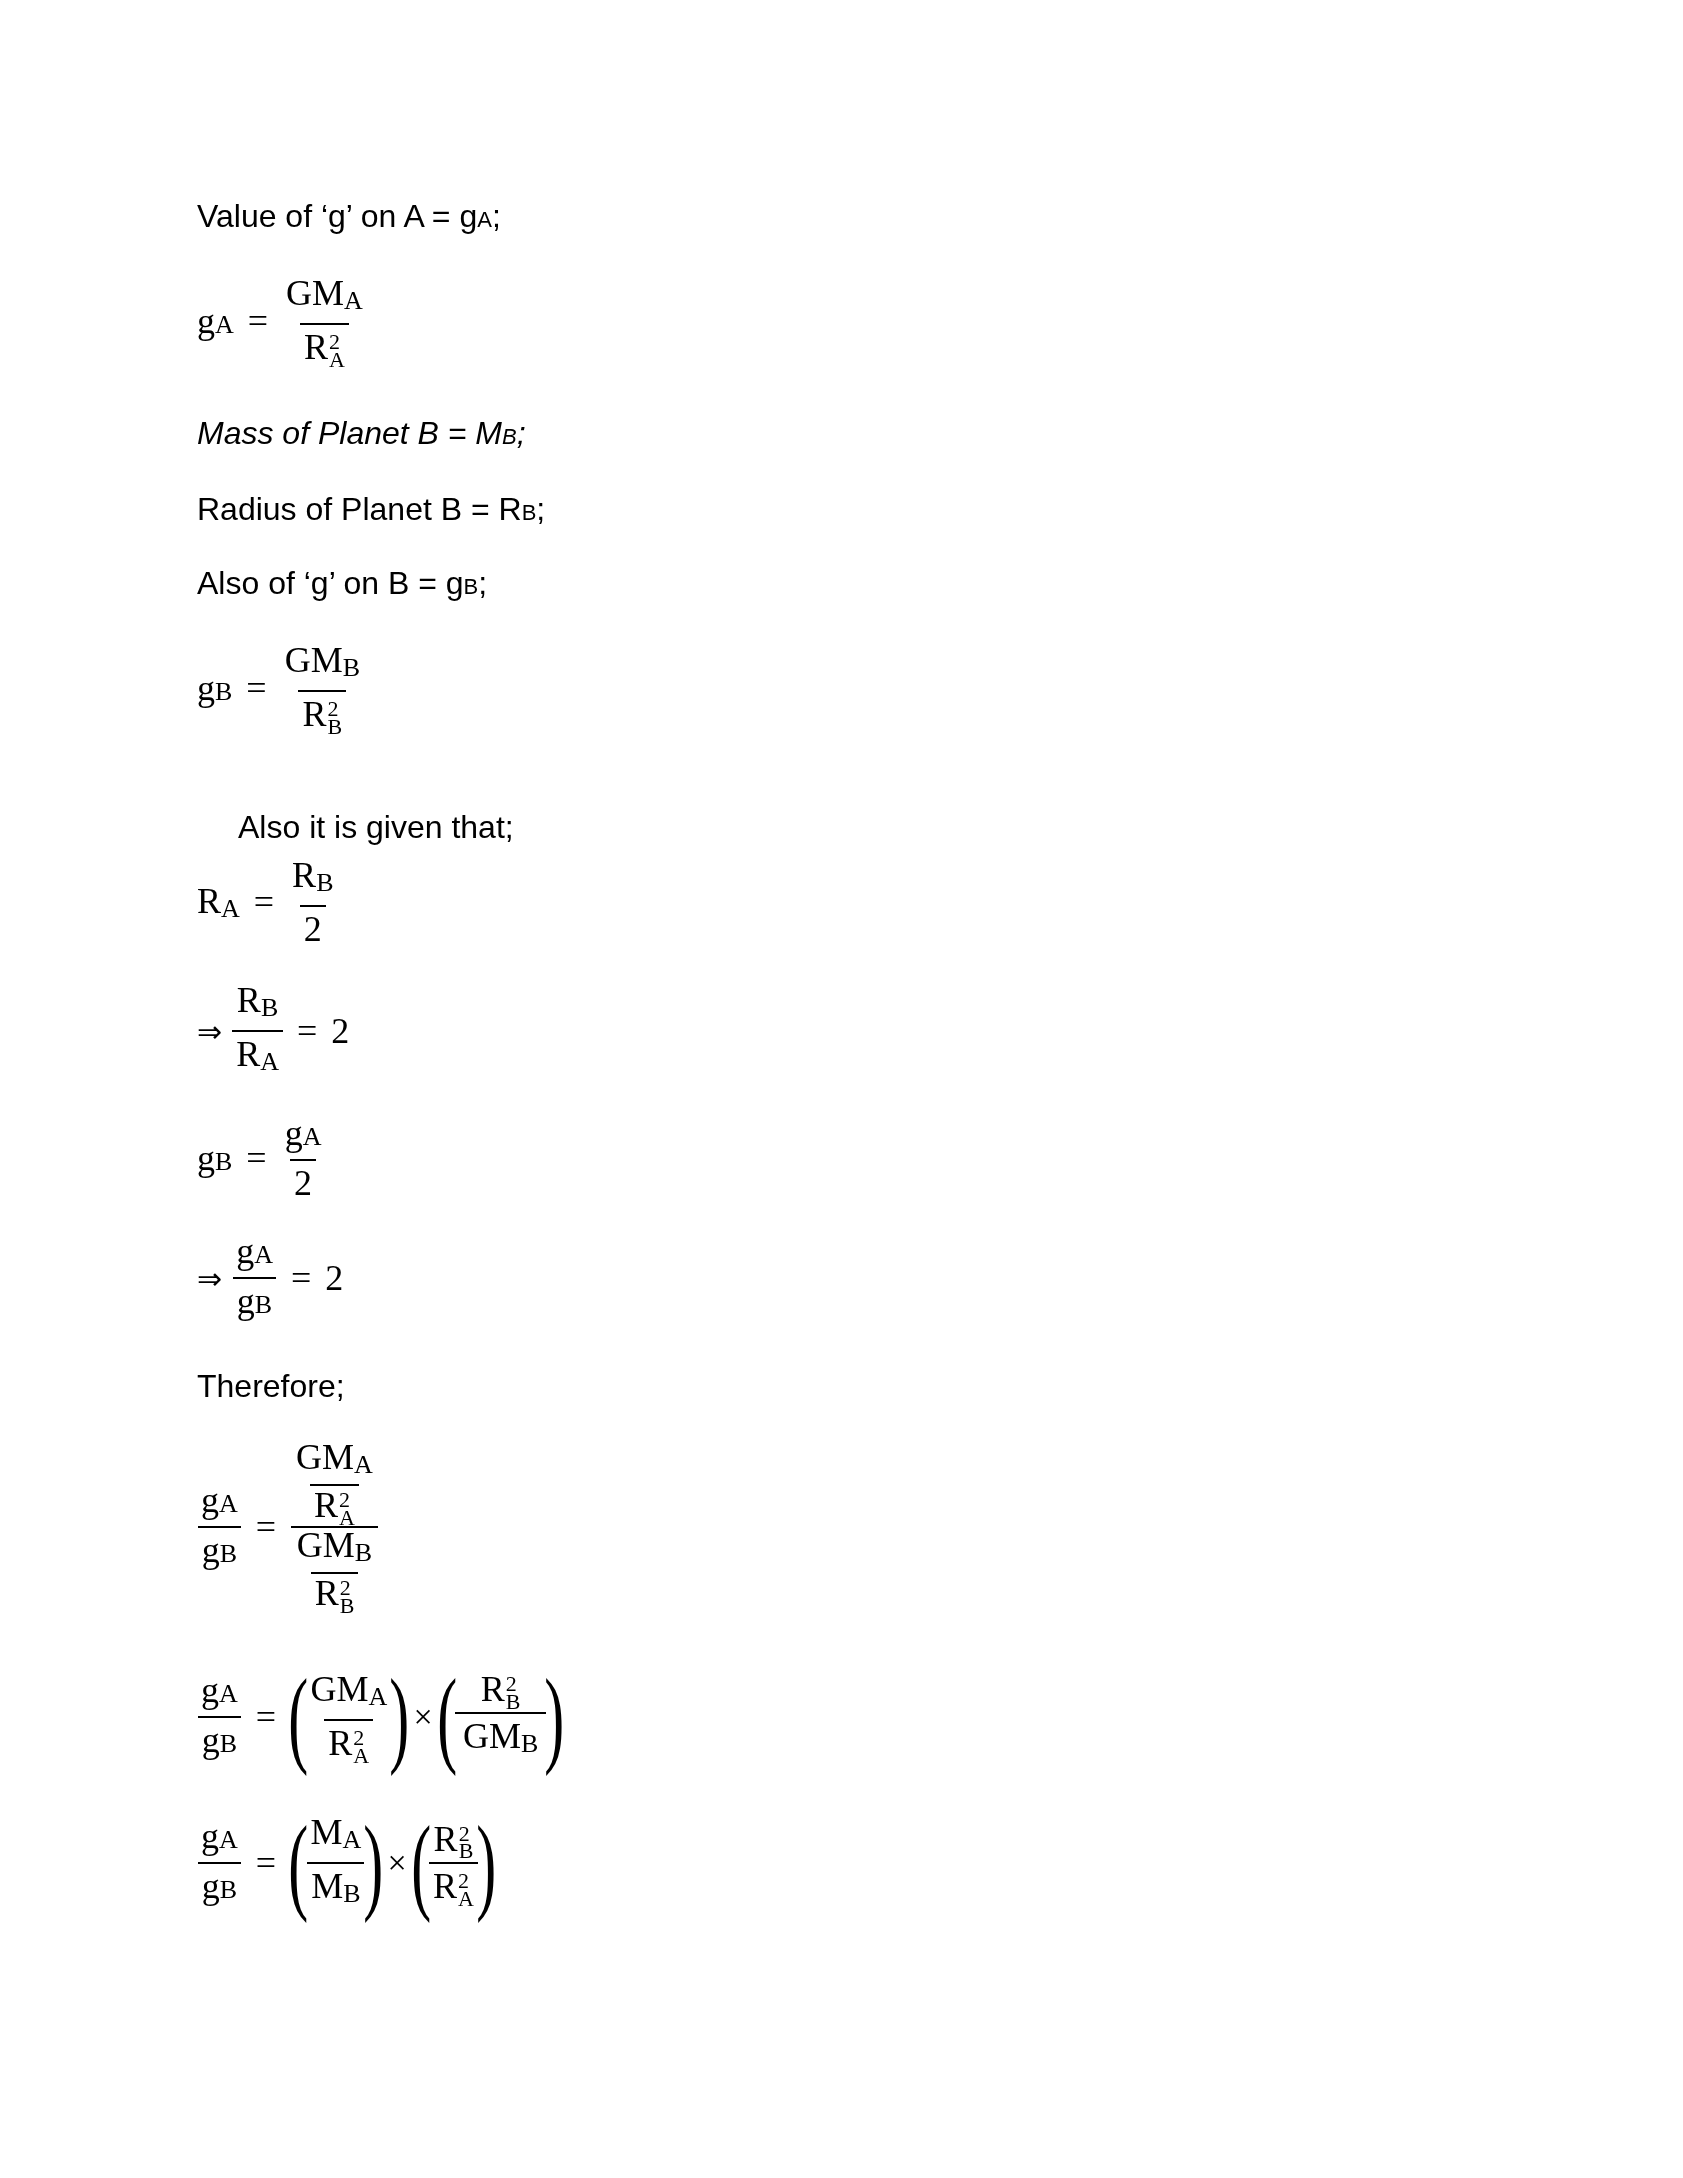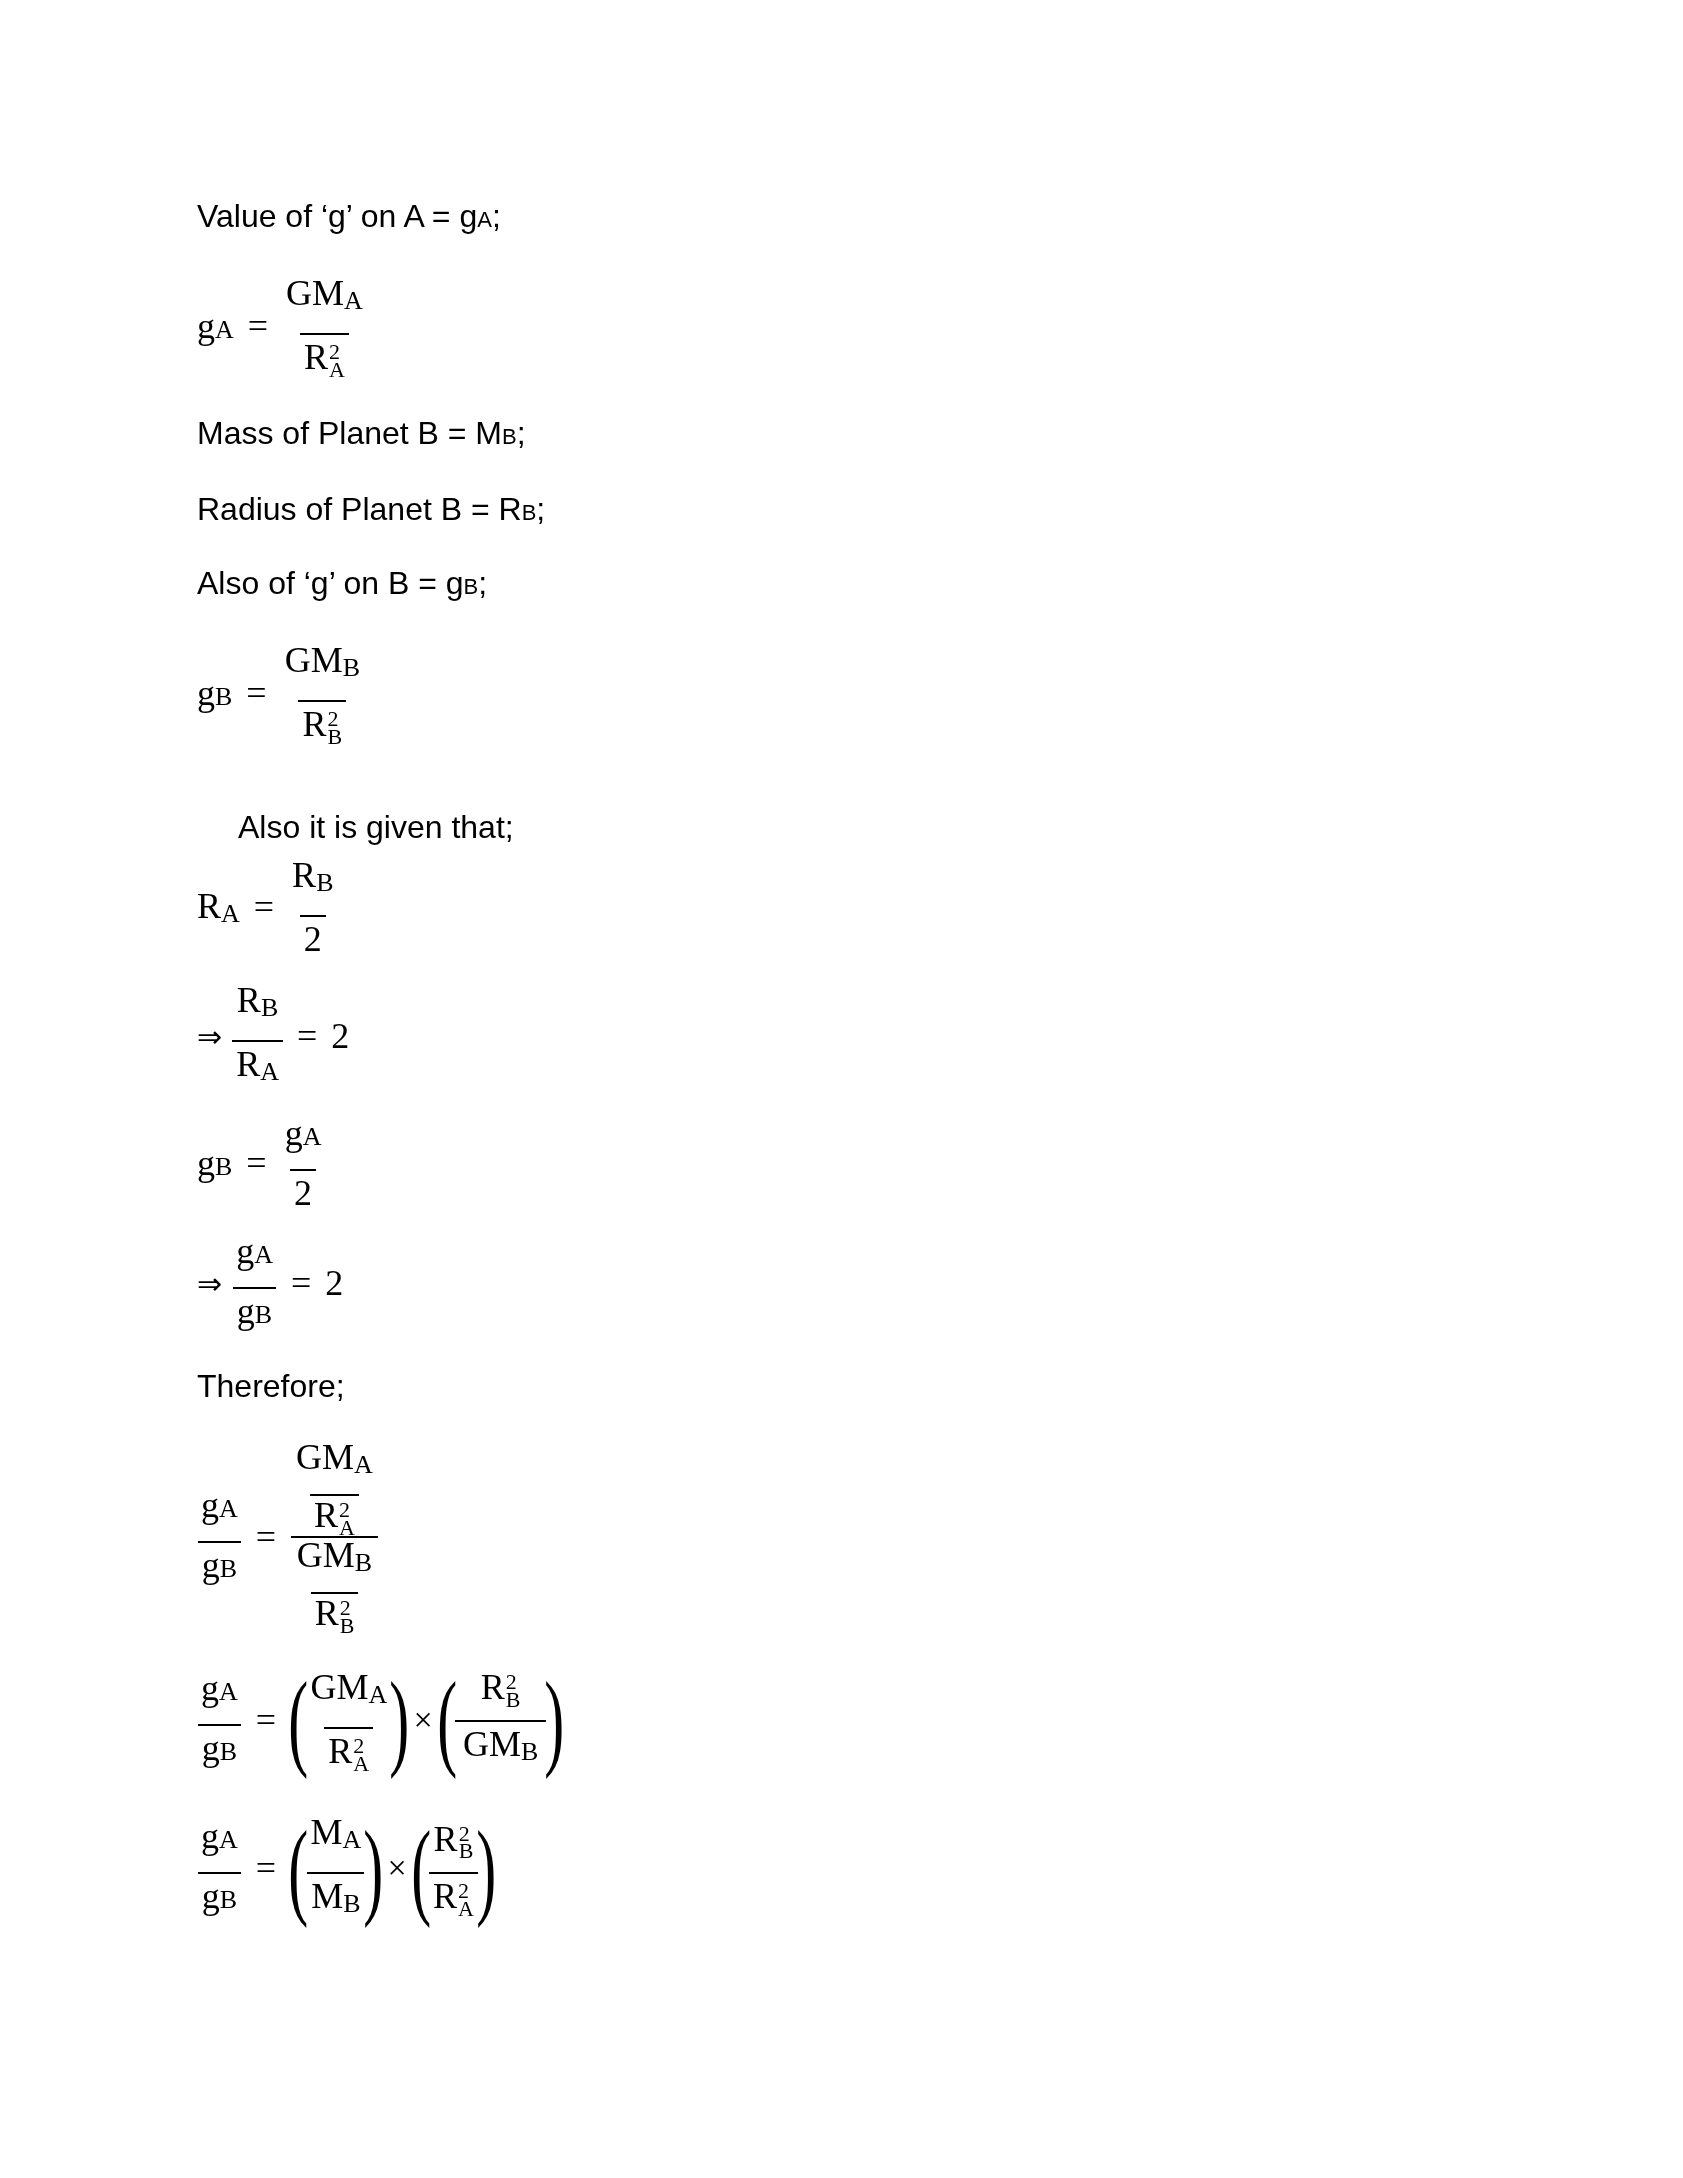--- a/index.html
+++ b/index.html
@@ -9,21 +9,21 @@
     .txt { font-family: "Liberation Sans", sans-serif; font-size: 32px; line-height: 40px; white-space: nowrap; }
     .txt .sc { font-size: 22px; }
     .eq { font-family: "Liberation Serif", "DejaVu Serif", serif; font-size: 36px; display: flex; align-items: center; white-space: nowrap; }
     .eq .op { margin: 0 14px; }
     .eq .arrow { margin-right: 10px; font-family: "DejaVu Sans", sans-serif; font-size: 30px; }
     .sub { font-size: 26px; vertical-align: -4px; }
     .subsc { font-size: 26px; }
     .rs { display: inline-flex; flex-direction: column; vertical-align: middle; line-height: 0.8; margin-left: 1px; }
     .rs span { font-size: 22px; text-align: left; }
     .frac { display: inline-flex; flex-direction: column; align-items: center; vertical-align: middle; }
-    .frac > .num { padding: 0 4px 12px 4px; line-height: 40px; }
+    .frac > .num { padding: 0 4px 2px 4px; line-height: 40px; }
     .frac > .den { padding: 2px 4px 0 4px; line-height: 40px; border-top: 2.5px solid #000; }
     .frac.wide > .den, .frac.wide > .num { padding-left: 8px; padding-right: 8px; }
     .paren { font-size: 109px; line-height: 99px; font-weight: 200; transform: scaleX(0.55); display: inline-block; margin: 0 -10px; }
     .times { margin: 0 6px; font-size: 34px; }
   </style>
 </head>
 <body>
 
 <div class="page">
 
@@ -36,21 +36,21 @@
     <span class="op">=</span>
     <span class="frac">
       <span class="num"><span>G</span><span>M</span><span class="sub">A</span></span>
       <span class="den"><span>R</span><span class="rs">
             <span>2</span>
             <span>A</span>
           </span></span>
     </span>
   </div>
 
-  <div class="blk txt" style="top:413px;">
+  <div class="blk txt" style="top:413px;font-style:italic;">
     <span>Mass of Planet B = M</span><span class="sc">B</span><span>;</span>
   </div>
 
   <div class="blk txt" style="top:489px;">
     <span>Radius of Planet B = R</span><span class="sc">B</span><span>;</span>
   </div>
 
   <div class="blk txt" style="top:563px;">
     <span>Also of ‘g’ on B = g</span><span class="sc">B</span><span>;</span>
   </div>

